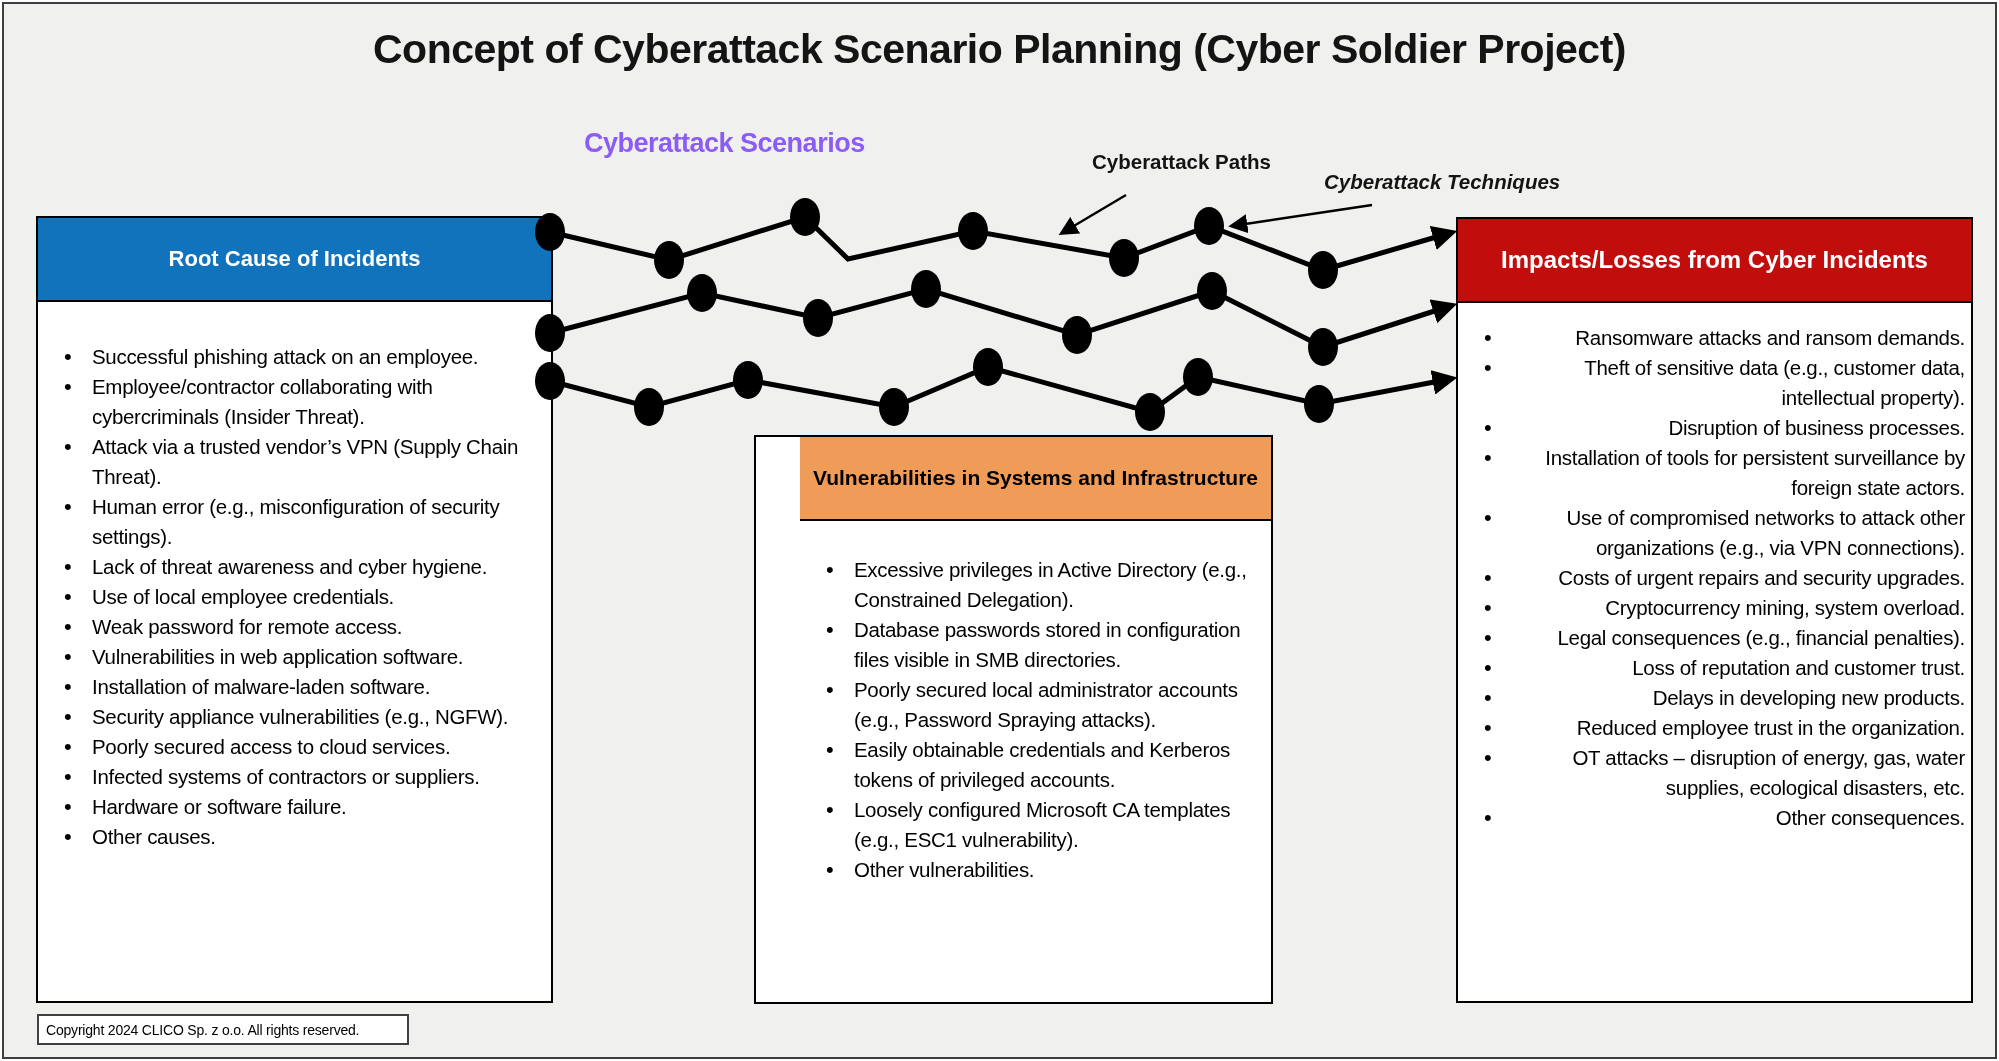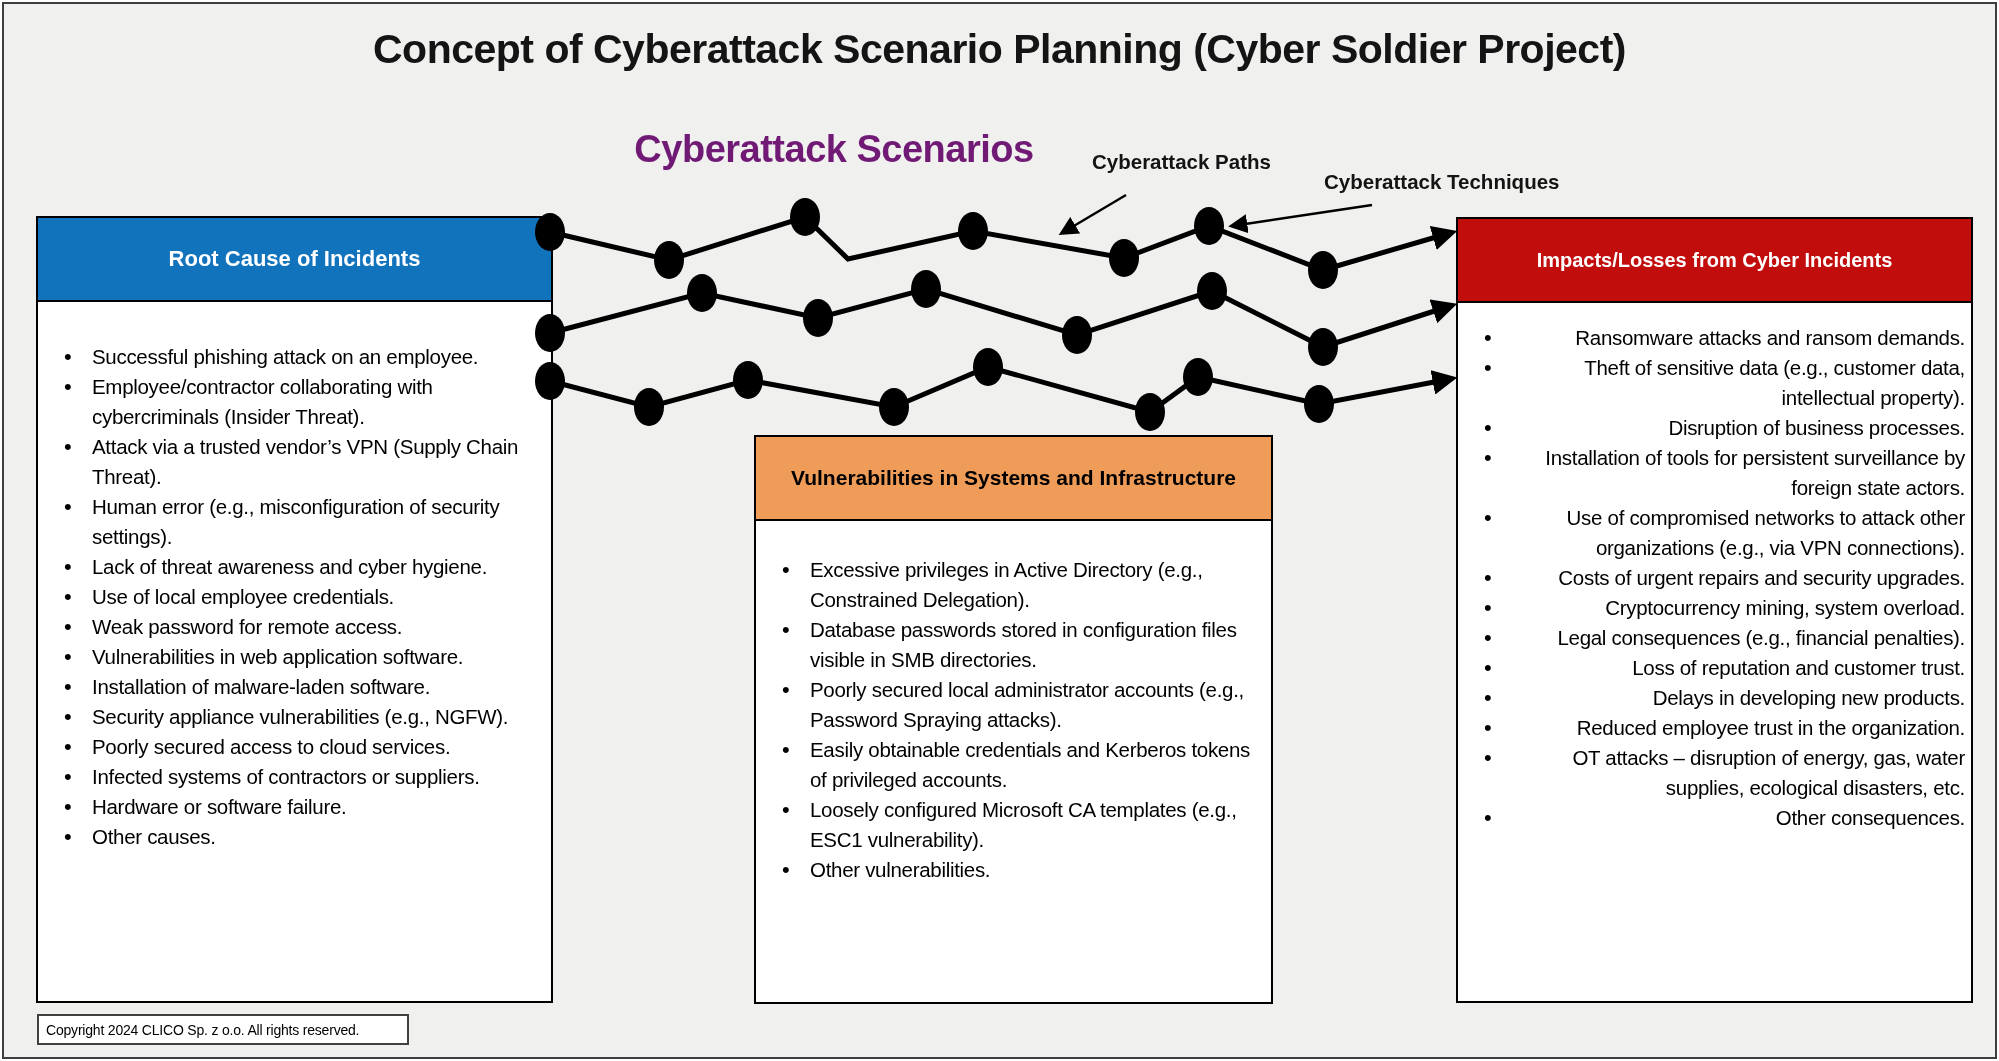--- a/index.html
+++ b/index.html
@@ -6,39 +6,39 @@
   .canvas {
     position:relative; width:1995px; height:1057px; margin:2px 0 8px 2px;
     background:var(--c-bg,#f0f0ee); border:2px solid #3e3e3e; box-sizing:border-box;
     font-family:"Liberation Sans", sans-serif; color:#111; overflow:hidden;
   }
   .slide-title {
     position:absolute; top:22px; left:0; right:0; text-align:center;
     font-size:41px; font-weight:bold; color:#141414; letter-spacing:-0.5px;
   }
   .scenarios-heading {
-    position:absolute; top:124px; left:580px; width:500px; text-align:center;
-    font-size:38px; font-weight:bold; color:#701a75; letter-spacing:-0.5px;
+    position:absolute; top:124px; left:580px; width:500px; text-align:left;
+    font-size:27px; font-weight:bold; color:#8b5cf6; letter-spacing:-0.5px;
   }
   .small-label { position:absolute; font-size:20.5px; font-weight:bold; color:#141414; z-index:6; }
   .label-paths { left:1088px; top:146px; }
-  .label-techniques { left:1320px; top:166px; }
+  .label-techniques { left:1320px; top:166px;font-style:italic; }
 
   .box { position:absolute; background:#ffffff; border:2.5px solid #000; box-sizing:border-box; z-index:1; }
   .box-header {
     display:flex; align-items:center; justify-content:center; text-align:right;
     font-weight:bold; border-bottom:2.5px solid #000; box-sizing:border-box; height:84px;
     padding:0 10px;
   }
   .box-root { left:32px; top:212px; width:517px; height:787px; }
   .box-root .box-header { background:var(--c-blue,#1273bd); color:#fff; font-size:22px; }
-  .box-vuln { left:750px; top:431px; width:519px; height:569px; }
+  .box-vuln { left:750px; top:431px; width:519px; height:569px;padding-left:44px; }
   .box-vuln .box-header { background:var(--c-orange,#f09c59); color:#000; font-size:21px; }
   .box-impacts { left:1452px; top:213px; width:517px; height:786px; }
-  .box-impacts .box-header { background:var(--c-red,#c20d0d); color:#fff; font-size:20px; }
+  .box-impacts .box-header { background:var(--c-red,#c20d0d); color:#fff; font-size:24px; }
 
   ul.bullets {
     margin:0; padding:40px 6px 0 24px; list-style:none;
     font-size:20.5px; line-height:30px; color:#000; letter-spacing:-0.3px;
   }
   .box-impacts ul.bullets { padding-top:20px;text-align:right; }
   .box-vuln ul.bullets { padding-top:34px; }
   ul.bullets li { position:relative; padding-left:30px; }
   ul.bullets li::before { content:"\2022"; position:absolute; left:2px; top:0; font-size:22px; }
 

